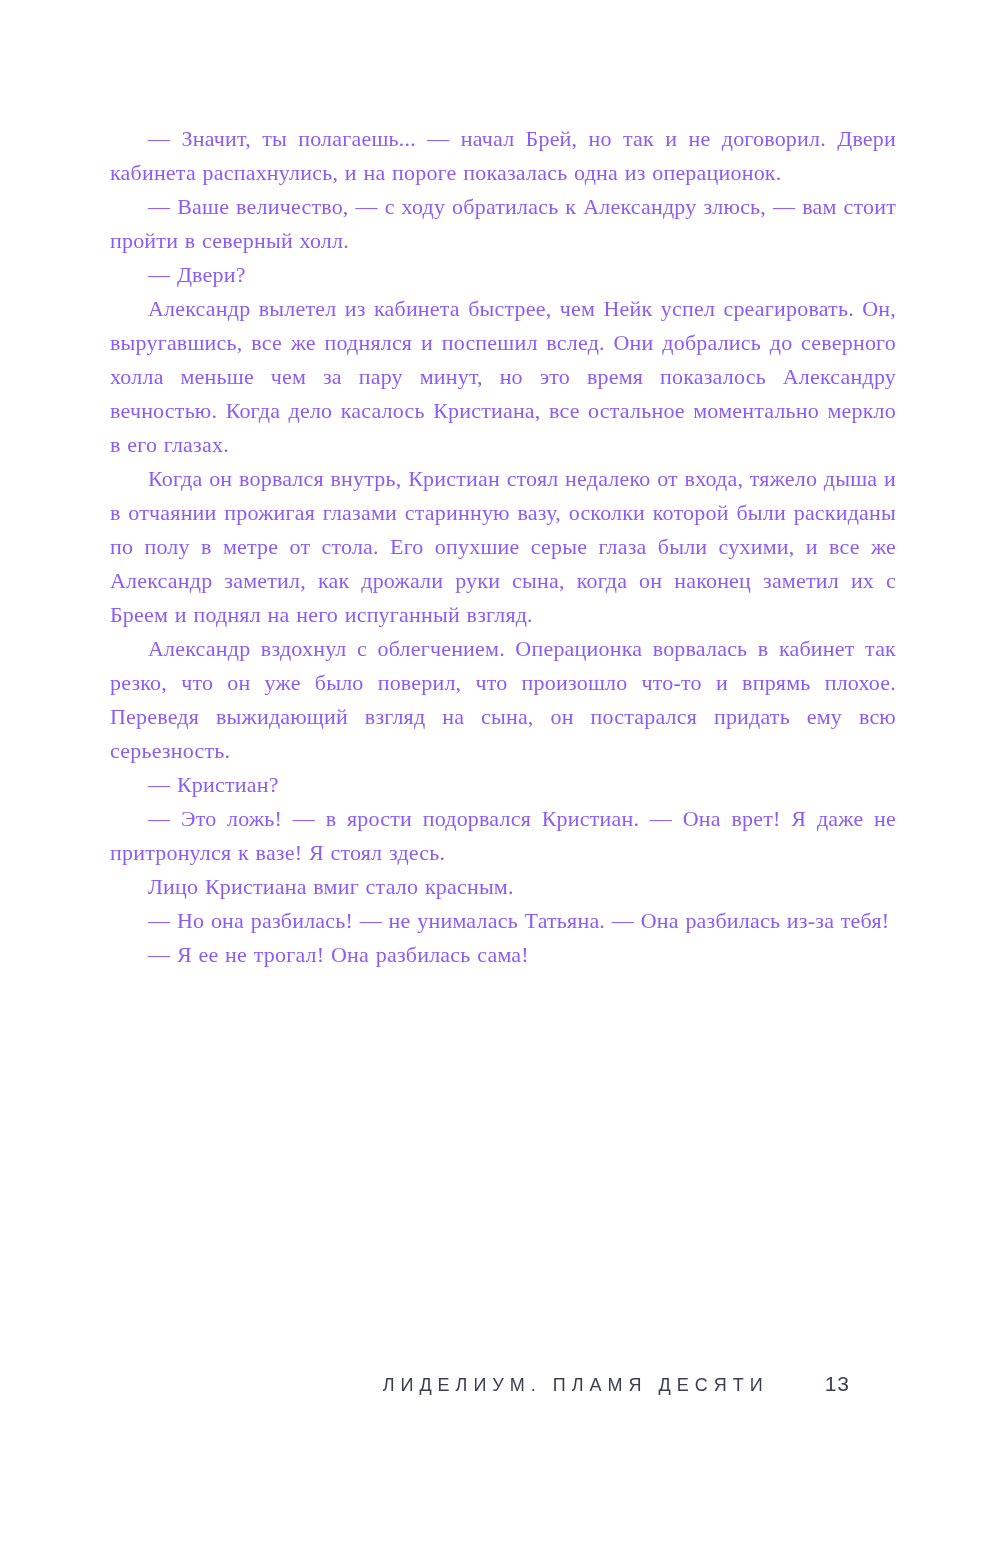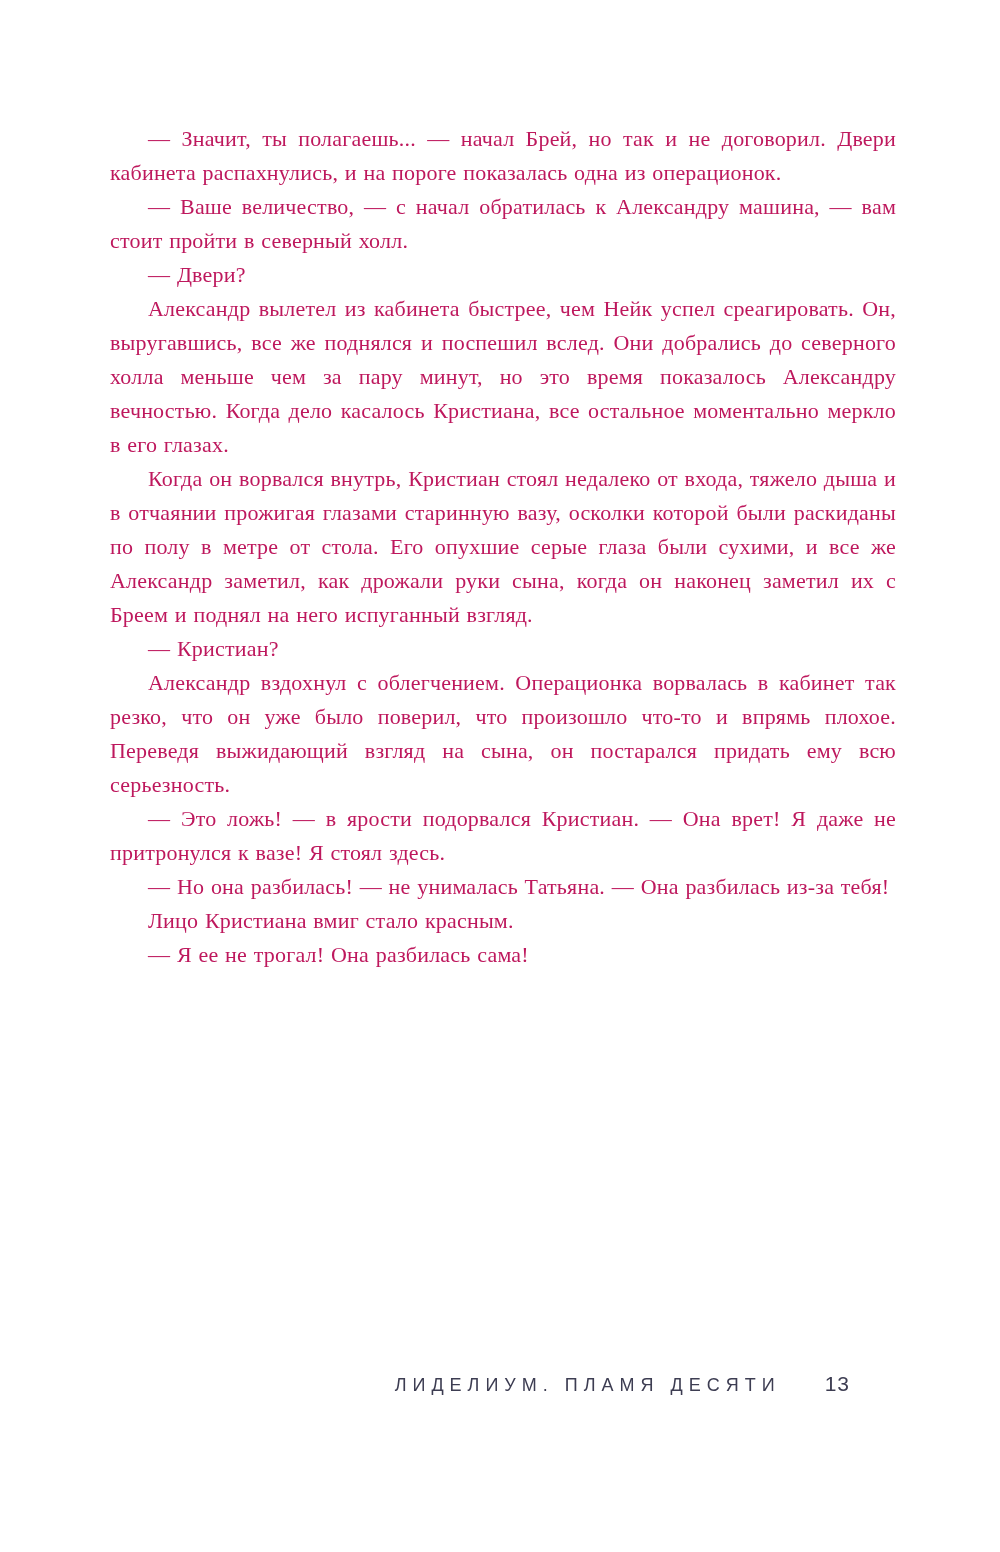--- a/index.html
+++ b/index.html
@@ -12,40 +12,40 @@
     width: 1000px;
     height: 1552px;
     margin: 0 auto;
     background: #ffffff;
     box-sizing: border-box;
     padding: 122px 104px 0 110px;
     overflow: hidden;
   }
   .text-block {
     font-family: "Liberation Serif", "DejaVu Serif", serif;
-    color: #be185d;
+    color: #8b5cf6;
   }
   .text-block p.para {
     margin: 0;
     font-size: 22px;
     line-height: 34px;
     text-align: justify;
     text-indent: 38px;
     letter-spacing: 0.2px;
     word-spacing: 1px;
   }
   .footer {
     position: absolute;
     left: 110px;
     right: 104px;
     top: 1372px;
     display: flex;
     justify-content: flex-end;
     align-items: baseline;
-    gap: 44px;
+    gap: 56px;
     padding-right: 46px;
     color: #3d3d52;
     text-align: center;
   }
   .running-title {
     font-family: "Liberation Sans", "DejaVu Sans", sans-serif;
     font-size: 18px;
     letter-spacing: 6px;
     font-weight: 400;
   }
@@ -56,29 +56,29 @@
   }
 </style>
 </head>
 <body>
 
 <div class="page">
 
   <div class="text-block">
 
   <p class="para">— Значит, ты полагаешь... — начал Брей, но так и не договорил. Двери кабинета распахнулись, и на пороге показалась одна из операционок.</p>
-      <p class="para">— Ваше величество, — с начал обратилась к Александру машина, — вам стоит пройти в северный холл.</p>
+      <p class="para">— Ваше величество, — с ходу обратилась к Александру злюсь, — вам стоит пройти в северный холл.</p>
       <p class="para">— Двери?</p>
       <p class="para">Александр вылетел из кабинета быстрее, чем Нейк успел среагировать. Он, выругавшись, все же поднялся и поспешил вслед. Они добрались до северного холла меньше чем за пару минут, но это время показалось Александру вечностью. Когда дело касалось Кристиана, все остальное моментально меркло в его глазах.</p>
       <p class="para">Когда он ворвался внутрь, Кристиан стоял недалеко от входа, тяжело дыша и в отчаянии прожигая глазами старинную вазу, осколки которой были раскиданы по полу в метре от стола. Его опухшие серые глаза были сухими, и все же Александр заметил, как дрожали руки сына, когда он наконец заметил их с Бреем и поднял на него испуганный взгляд.</p>
+      <p class="para">Александр вздохнул с облегчением. Операционка ворвалась в кабинет так резко, что он уже было поверил, что произошло что-то и впрямь плохое. Переведя выжидающий взгляд на сына, он постарался придать ему всю серьезность.</p>
       <p class="para">— Кристиан?</p>
-      <p class="para">Александр вздохнул с облегчением. Операционка ворвалась в кабинет так резко, что он уже было поверил, что произошло что-то и впрямь плохое. Переведя выжидающий взгляд на сына, он постарался придать ему всю серьезность.</p>
       <p class="para">— Это ложь! — в ярости подорвался Кристиан. — Она врет! Я даже не притронулся к вазе! Я стоял здесь.</p>
+      <p class="para">Лицо Кристиана вмиг стало красным.</p>
       <p class="para">— Но она разбилась! — не унималась Татьяна. — Она разбилась из-за тебя!</p>
-      <p class="para">Лицо Кристиана вмиг стало красным.</p>
       <p class="para">— Я ее не трогал! Она разбилась сама!</p>
     </div>
 
   <div class="footer">
     <span class="running-title">ЛИДЕЛИУМ. ПЛАМЯ ДЕСЯТИ</span>
     <span class="page-number">13</span>
   </div>
 
 </div>
 

